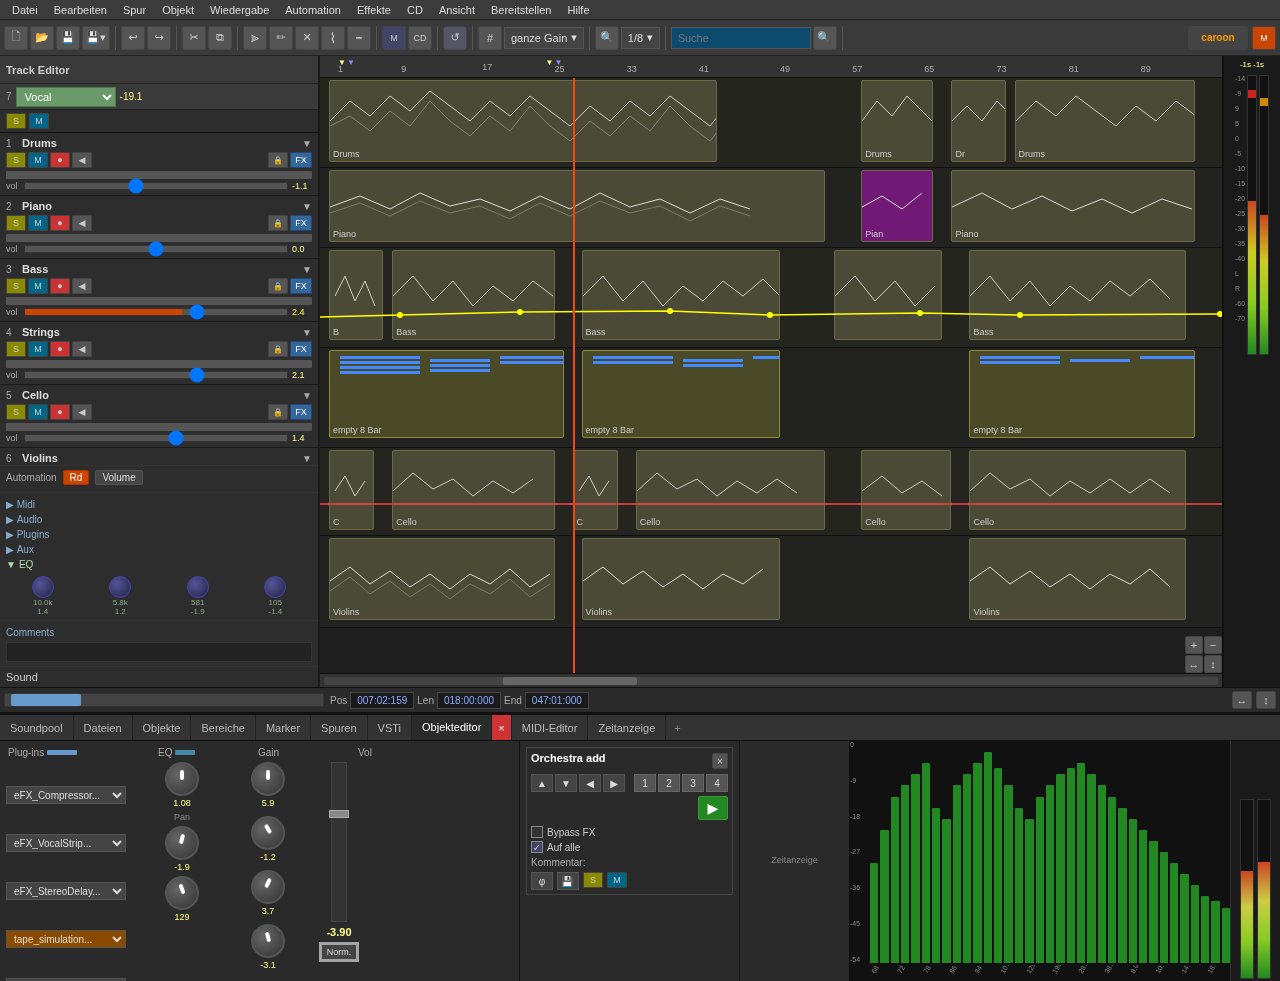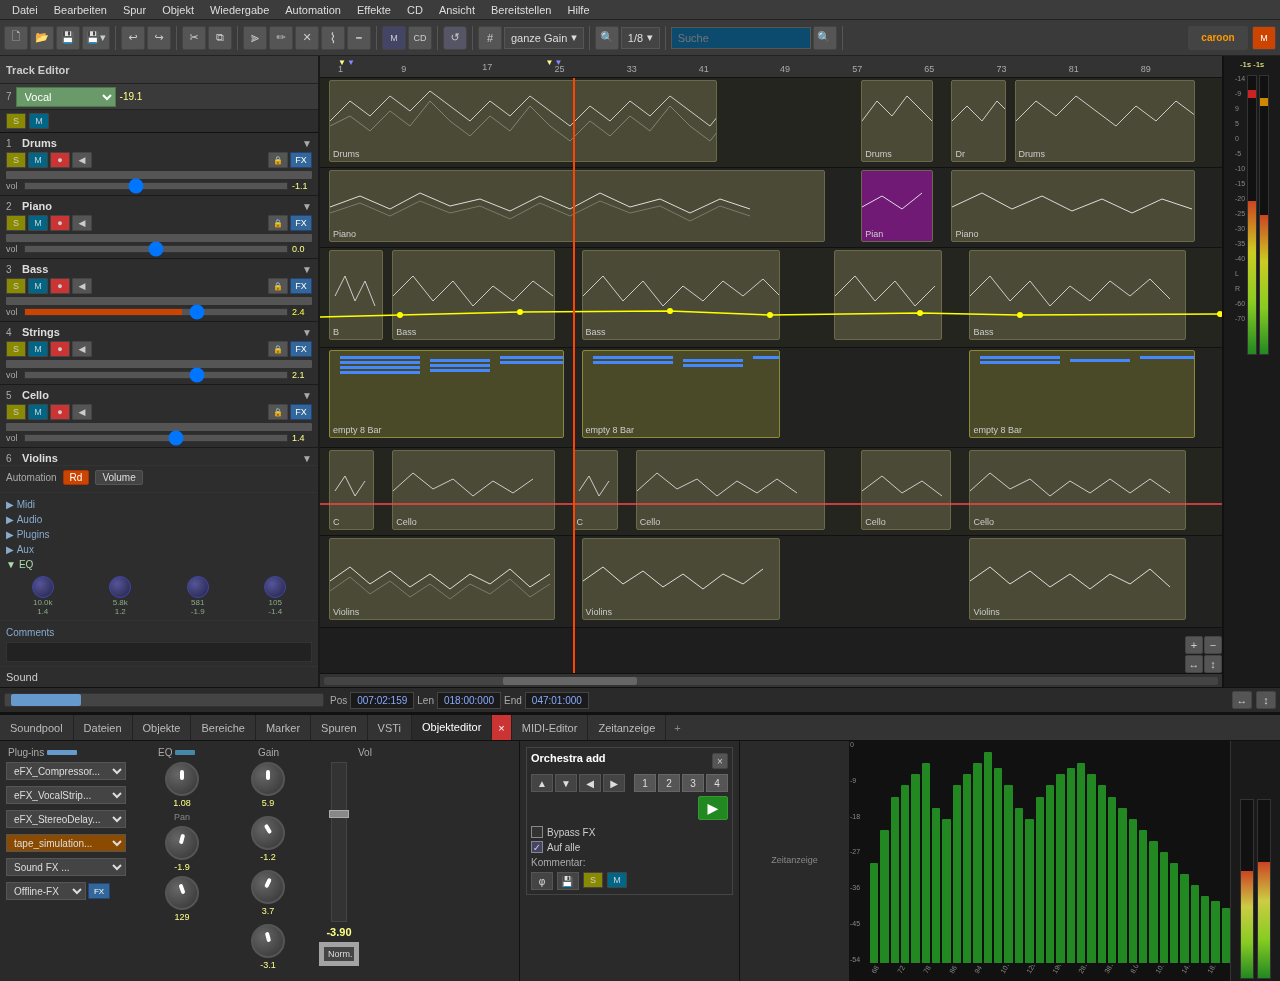--- a/index.html
+++ b/index.html
@@ -82,21 +82,21 @@
     .bottom-tabs { display: flex; background: #333; height: 26px; align-items: stretch; border-bottom: 1px solid #111; }
     .btab { padding: 0 10px; display: flex; align-items: center; font-size: 11px; color: #bbb; cursor: pointer; border-right: 1px solid #222; }
     .btab.active { background: #2a2a2a; color: #fff; border-bottom: 2px solid #2a2a2a; }
     .btab.close { background: #cc3333; color: #fff; padding: 0 6px; }
     .btab-add { padding: 0 8px; display: flex; align-items: center; color: #888; cursor: pointer; }
 
     .bottom-content { flex: 1; display: flex; overflow: hidden; }
 
     
     .obj-editor { width: 520px; background: #2a2a2a; border-right: 1px solid #111; padding: 6px; }
-    .plugin-row { display: flex; align-items: center; gap: 4px; margin-bottom: 3px; }
+    .plugin-row { display: flex; align-items: center; gap: 4px; margin-bottom: 3px; margin-top: 24px; }
     .plugin-select { background: #444; border: 1px solid #555; height: 18px; color: #ddd; font-size: 10px; padding: 0 3px; width: 120px; cursor: pointer; }
     .plugin-select.highlighted { background: #8a4a00; }
     .knob { width: 30px; height: 30px; border-radius: 50%; background: radial-gradient(circle at 35% 35%, #666, #333); border: 2px solid #555; display: flex; align-items: center; justify-content: center; cursor: pointer; }
     .knob-val { font-size: 9px; color: #ff8; text-align: center; }
 
     
     .midi-editor { width: 220px; background: #2a2a2a; border-right: 1px solid #111; padding: 6px; }
     .midi-title { color: #fff; font-size: 11px; margin-bottom: 6px; font-weight: bold; }
     .midi-btn { background: #444; border: 1px solid #555; width: 22px; height: 18px; display: flex; align-items: center; justify-content: center; color: #ddd; cursor: pointer; font-size: 10px; }
     .midi-num-btn { background: #555; border: 1px solid #666; width: 22px; height: 18px; display: flex; align-items: center; justify-content: center; color: #ddd; cursor: pointer; font-size: 10px; }
@@ -115,21 +115,21 @@
 
     
     ::-webkit-scrollbar { width: 8px; height: 8px; }
     ::-webkit-scrollbar-track { background: #222; }
     ::-webkit-scrollbar-thumb { background: #555; border-radius: 2px; }
     .knob-item { display: flex; flex-direction: column; align-items: center; gap: 2px; }
     
     .vol-fader-vert { width: 16px; height: 180px; background: #333; border: 1px solid #444; position: relative; cursor: pointer; display: flex; align-items: center; justify-content: center; }
     .fader-handle { width: 20px; height: 8px; background: #888; border: 1px solid #aaa; position: absolute; cursor: ns-resize; }
 
-    .norm-btn { background: #444; border: 5px solid #a3a3a3; padding: 2px 4px; color: #ddd; font-size: 9px; cursor: pointer; text-align: center; width: 40px; }
+    .norm-btn { background: #444; border: 3px solid #a3a3a3; padding: 2px 4px; color: #ddd; font-size: 9px; cursor: pointer; text-align: center; width: 40px; }
 
     
     .mini-eq-knob { width: 22px; height: 22px; border-radius: 50%; background: radial-gradient(circle at 35% 35%, #559, #224); border: 1px solid #44a; cursor: pointer; display: inline-flex; align-items: center; justify-content: center; }
     .mini-knob-label { font-size: 8px; color: #88aa88; text-align: center; }
 
     
     .playhead { position: absolute; top: 0; bottom: 0; width: 2px; background: #ff4400; z-index: 10; pointer-events: none; }
   </style>
 </head>
 <body>

